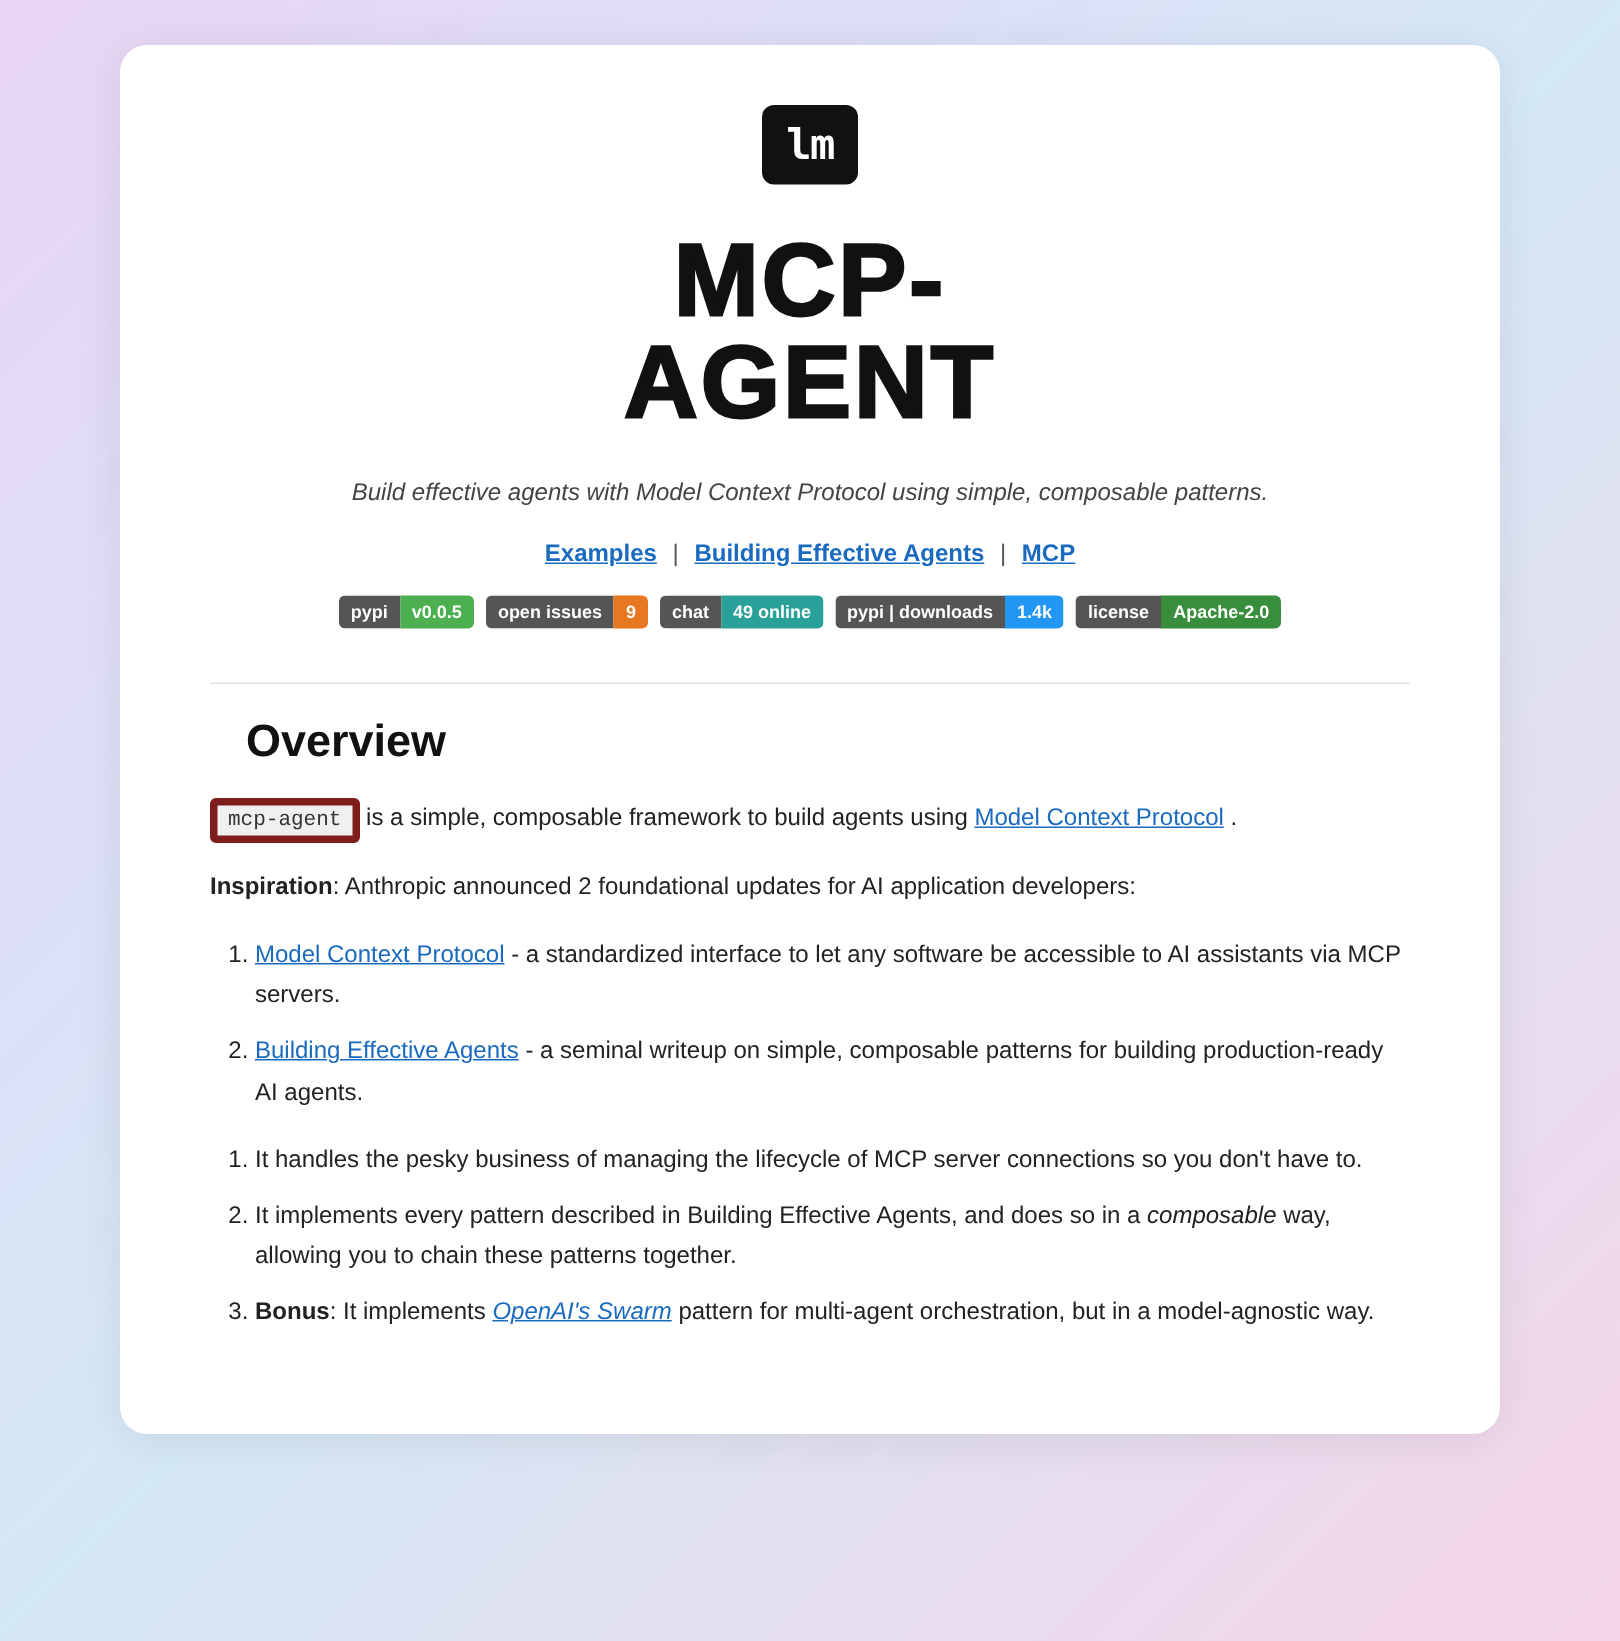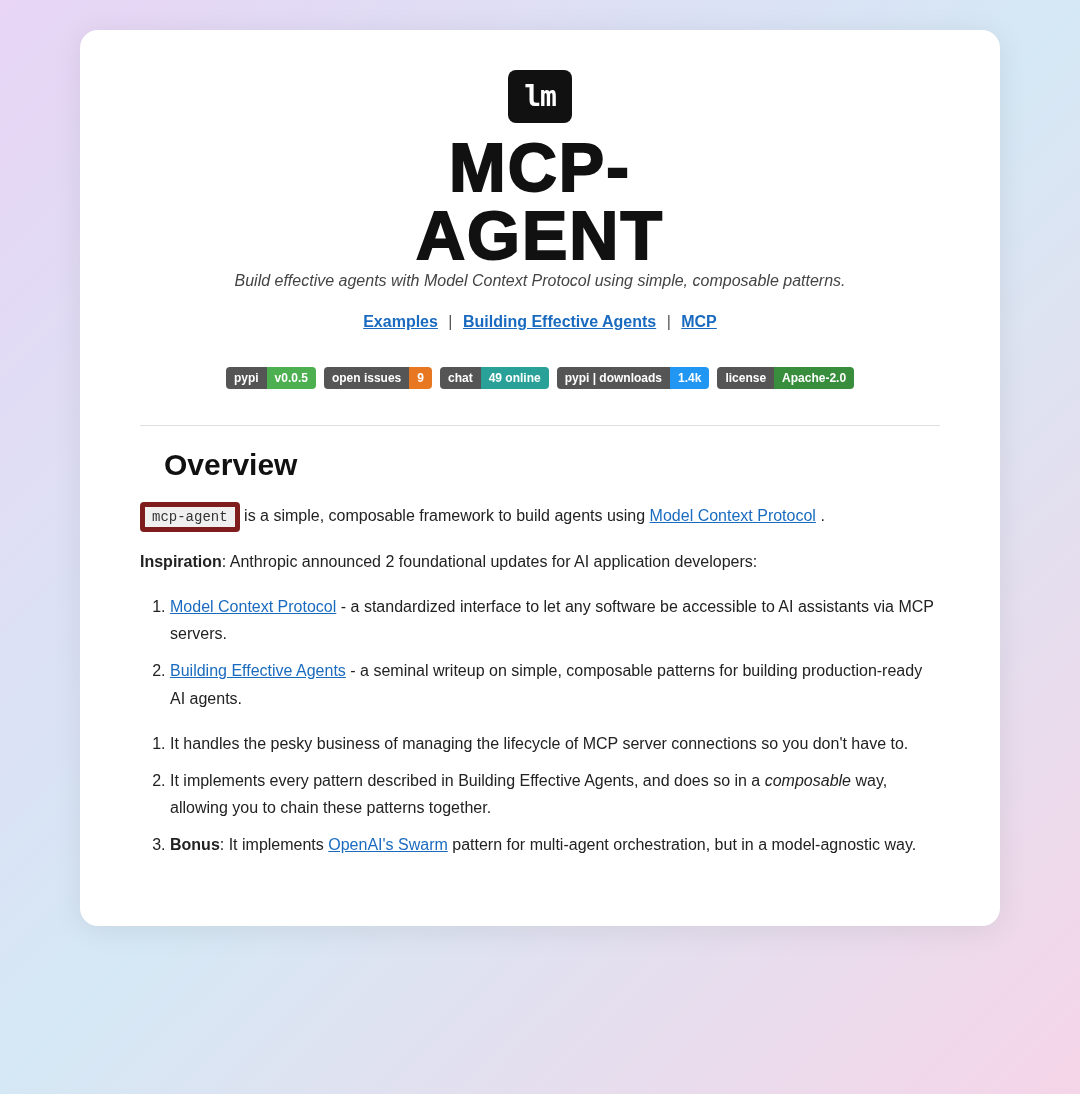--- a/index.html
+++ b/index.html
@@ -21,20 +21,22 @@
       width: 100%;
       padding: 40px 60px 50px 60px;
       box-shadow: 0 4px 30px rgba(0,0,0,0.08);
     }
 
     
     .logo-area {
       display: flex;
       flex-direction: column;
       align-items: center;
+      margin-bottom: 28px;
+      gap: 20px;
     }
 
     .logo-icon {
       background: #111;
       color: #fff;
       font-size: 28px;
       font-weight: 700;
       padding: 10px 16px;
       border-radius: 8px;
       letter-spacing: -1px;
@@ -61,21 +63,21 @@
       font-style: italic;
       color: #444;
       font-size: 16px;
       margin-bottom: 20px;
       line-height: 1.5;
     }
 
     
     .links-row {
       text-align: center;
-      margin-bottom: 36px;
+      margin-bottom: 18px;
       font-size: 16px;
     }
     .links-row a {
       color: #1a6bbf;
       font-weight: 700;
       text-decoration: underline;
       cursor: pointer;
     }
     .links-row span {
       color: #555;
@@ -268,17 +270,17 @@
 
 
   <ol>
     <li>
       <span>It handles the pesky business of managing the lifecycle of MCP server connections so you don't have to.</span>
     </li>
     <li>
       <span>It implements every pattern described in Building Effective Agents, and does so in a <em>composable</em> way, allowing you to chain these patterns together.</span>
     </li>
     <li>
-      <span><strong>Bonus</strong>: It implements <a style="color: rgb(26, 107, 191); text-decoration: underline; cursor: pointer;">OpenAI's Swarm</a> pattern for multi-agent orchestration, but in a model-agnostic way.</span>
+      <span><strong>Bonus</strong>: It implements <a style="color: rgb(26, 107, 191); text-decoration: underline; cursor: pointer; font-style: italic;">OpenAI's Swarm</a> pattern for multi-agent orchestration, but in a model-agnostic way.</span>
     </li>
   </ol>
 
 </div>
 
 </body></html>

